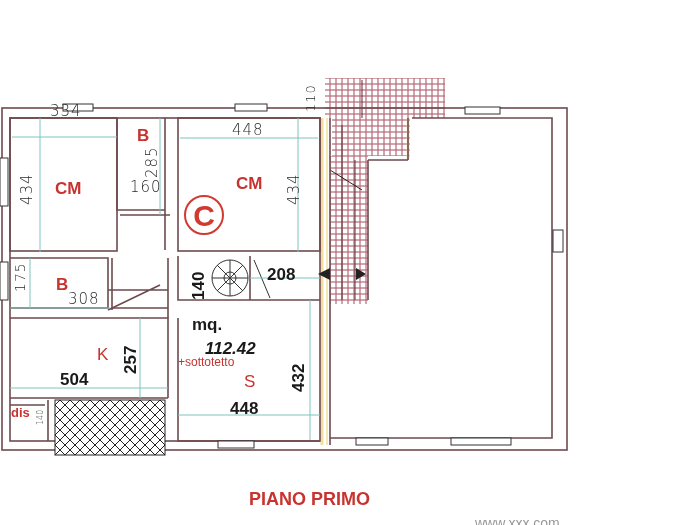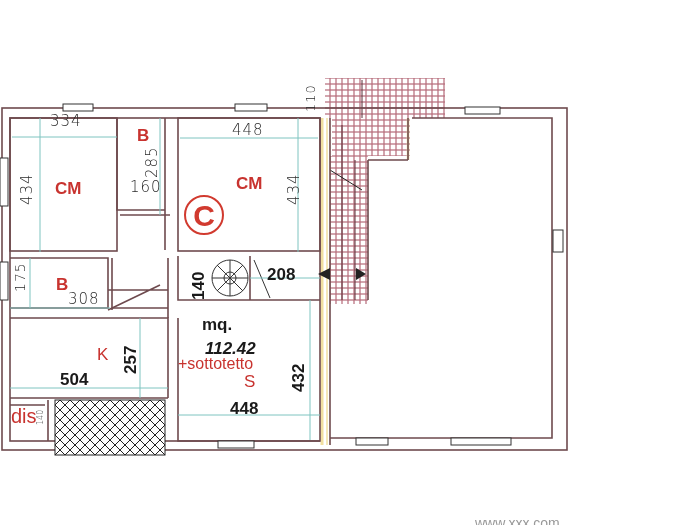--- a/index.html
+++ b/index.html
@@ -106,21 +106,21 @@
       <line x1="178" y1="415" x2="320" y2="415"></line>
       <line x1="310" y1="300" x2="310" y2="440"></line>
       <line x1="250" y1="278" x2="320" y2="278"></line>
     </g>
 
     <path d="M318 274 L330 268 L330 280 Z" fill="#222"></path>
     <path d="M366 274 L356 268 L356 280 Z" fill="#222"></path>
   </svg>
 
   
-  <div class="abs thin" style="left:50px;top:114px;">334</div>
+  <div class="abs thin" style="left:50px;top:104px;">334</div>
   <div class="abs thin vert" style="left:20px;top:205px;">434</div>
   <div class="abs red" style="left:55px;top:180px;font-size:17px;">CM</div>
 
   <div class="abs red" style="left:137px;top:127px;font-size:17px;">B</div>
   <div class="abs thin vert" style="left:145px;top:178px;">285</div>
   <div class="abs thin" style="left:130px;top:180px;">160</div>
 
   <div class="abs thin" style="left:232px;top:123px;">448</div>
   <div class="abs thin vert" style="left:287px;top:205px;">434</div>
   <div class="abs red" style="left:236px;top:175px;font-size:17px;">CM</div>
@@ -131,28 +131,29 @@
 
   <div class="abs thin vert" style="left:304px;top:112px;font-size:13px;">110</div>
 
   <div class="abs red" style="left:56px;top:276px;font-size:17px;">B</div>
   <div class="abs thin vert" style="left:13px;top:292px;font-size:14px;">175</div>
   <div class="abs thin" style="left:44px;top:292px;margin-left:24px;">308</div>
 
   <div class="abs bold vert" style="left:190px;top:300px;">140</div>
   <div class="abs bold" style="left:267px;top:266px;">208</div>
 
-  <div class="abs bold" style="left:202px;top:316px;">mq.</div>
+  <div class="abs bold" style="left:192px;top:316px;">mq.</div>
   <div class="abs bold" style="left:205px;top:340px;font-style:italic;">112.42</div>
-  <div class="abs red" style="left:178px;top:356px;font-size:16px;font-weight:normal;">+sottotetto</div>
+  <div class="abs red" style="left:178px;top:356px;font-size:12px;font-weight:normal;">+sottotetto</div>
   <div class="abs red" style="left:244px;top:373px;font-size:17px;font-weight:normal;">S</div>
   <div class="abs bold" style="left:230px;top:400px;">448</div>
   <div class="abs bold vert" style="left:290px;top:392px;">432</div>
 
   <div class="abs red" style="left:97px;top:346px;font-size:17px;font-weight:normal;">K</div>
   <div class="abs bold vert" style="left:122px;top:374px;">257</div>
   <div class="abs bold" style="left:60px;top:371px;">504</div>
 
-  <div class="abs red" style="left:11px;top:406px;font-size:20px;font-weight:normal;">dis</div>
+  <div class="abs red" style="left:11px;top:406px;font-size:13px;font-weight:bold;">dis</div>
   <div class="abs thin vert" style="left:37px;top:425px;font-size:8px;letter-spacing:0;">140</div>
 
+  <div class="abs title" style="left:249px;top:490px;">PIANO PRIMO</div>
   <div class="abs" style="left:475px;top:516px;font-size:14px;color:#999;font-family:'Liberation Sans',sans-serif;">www.xxx.com</div>
 </div>
 
 </body></html>

